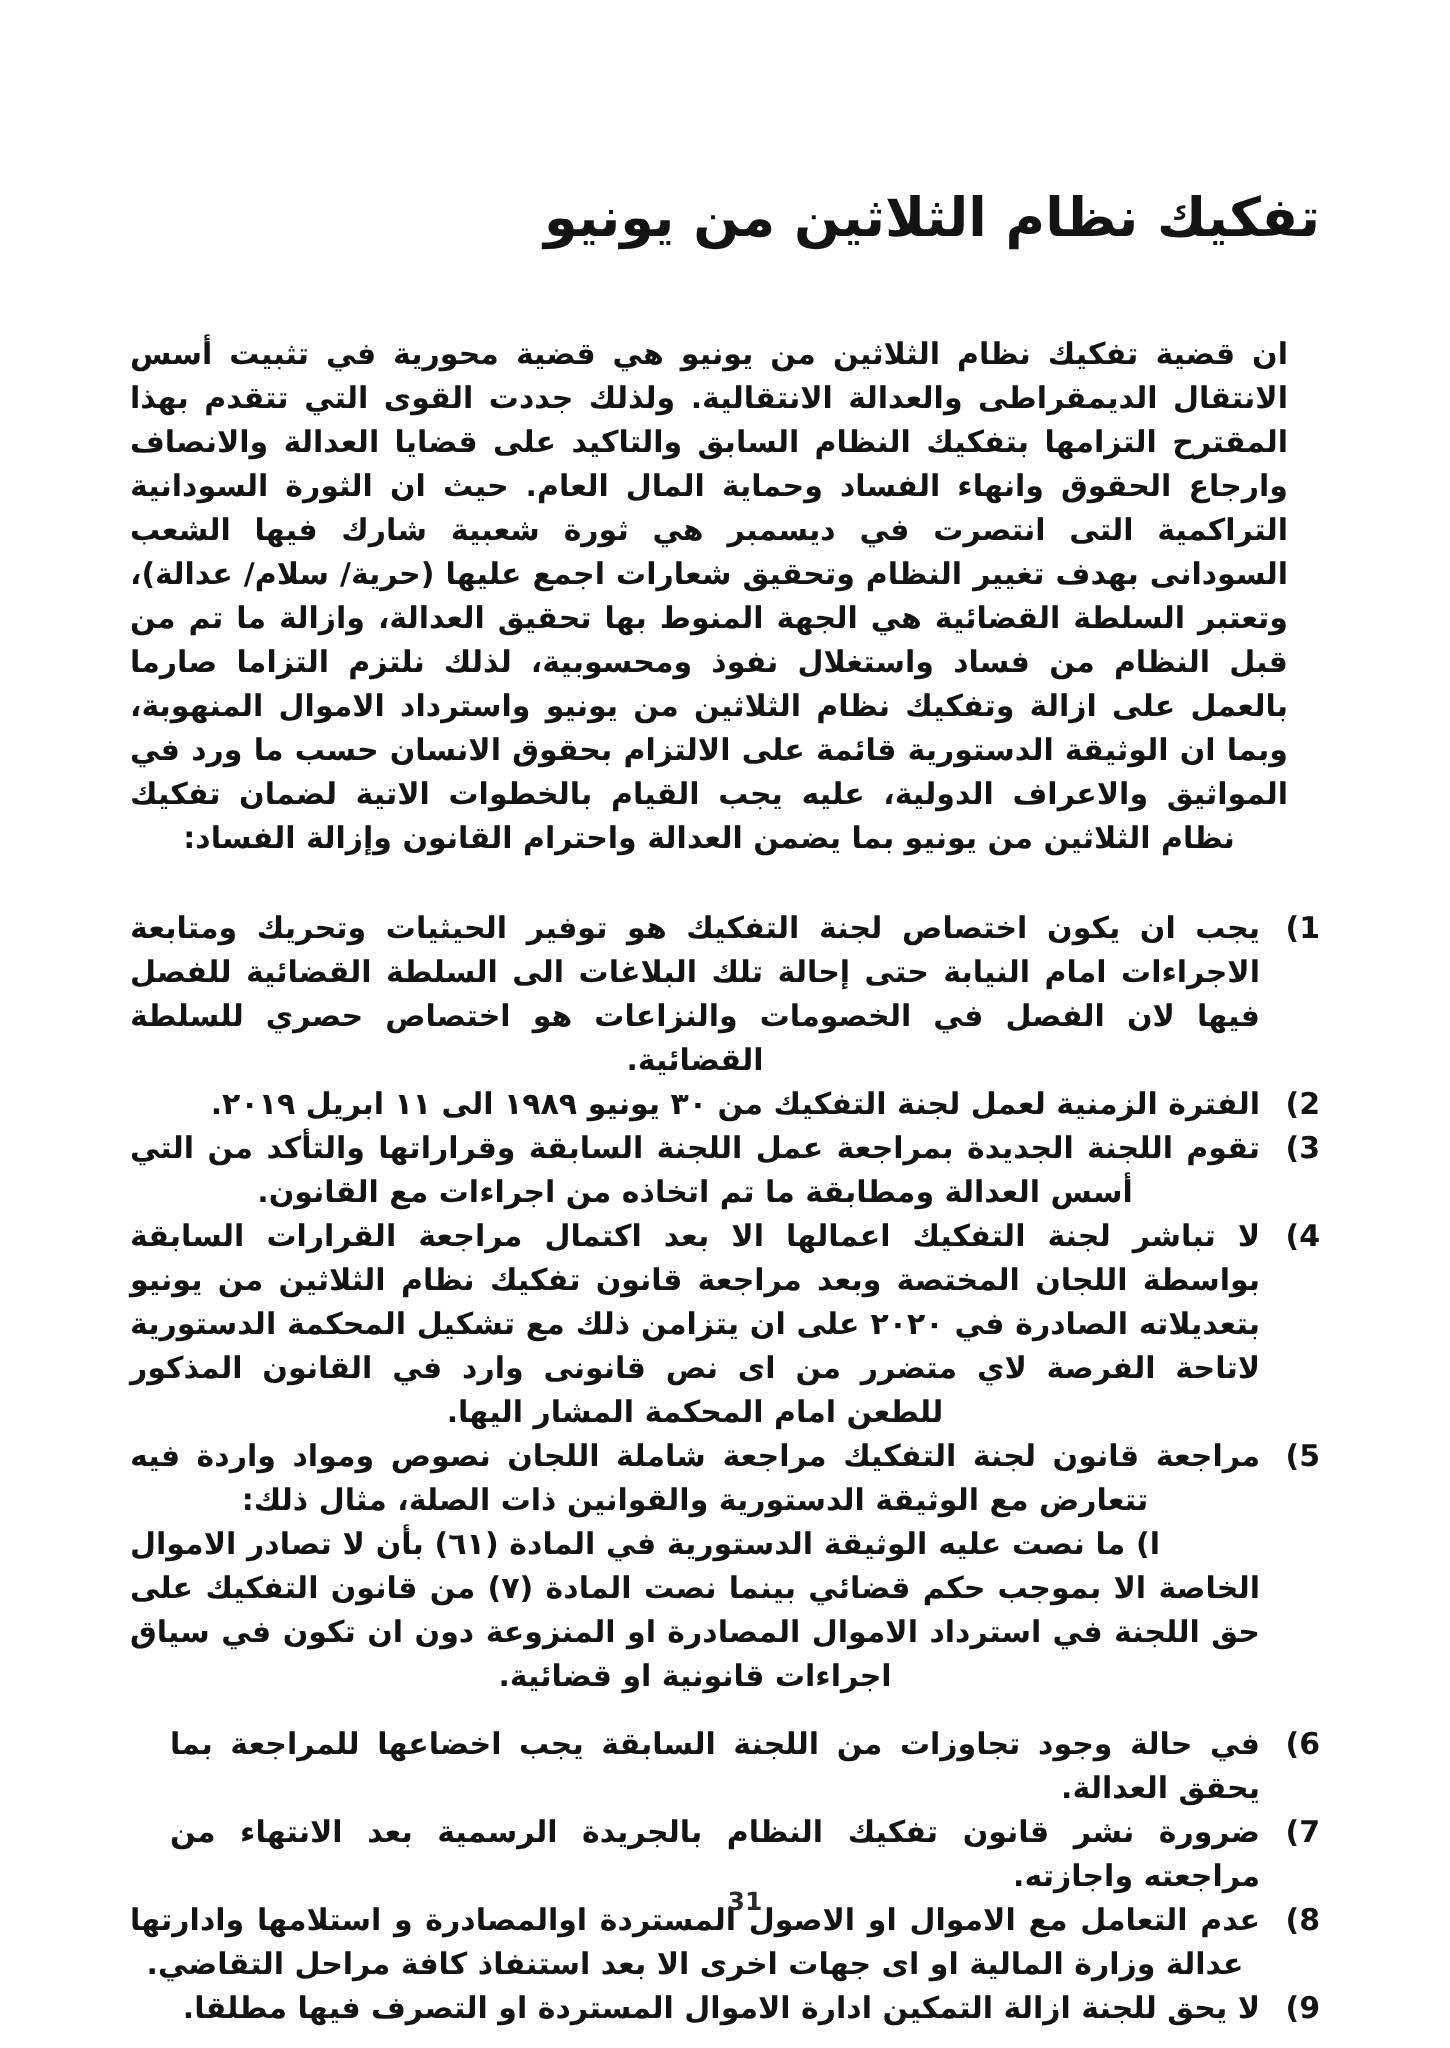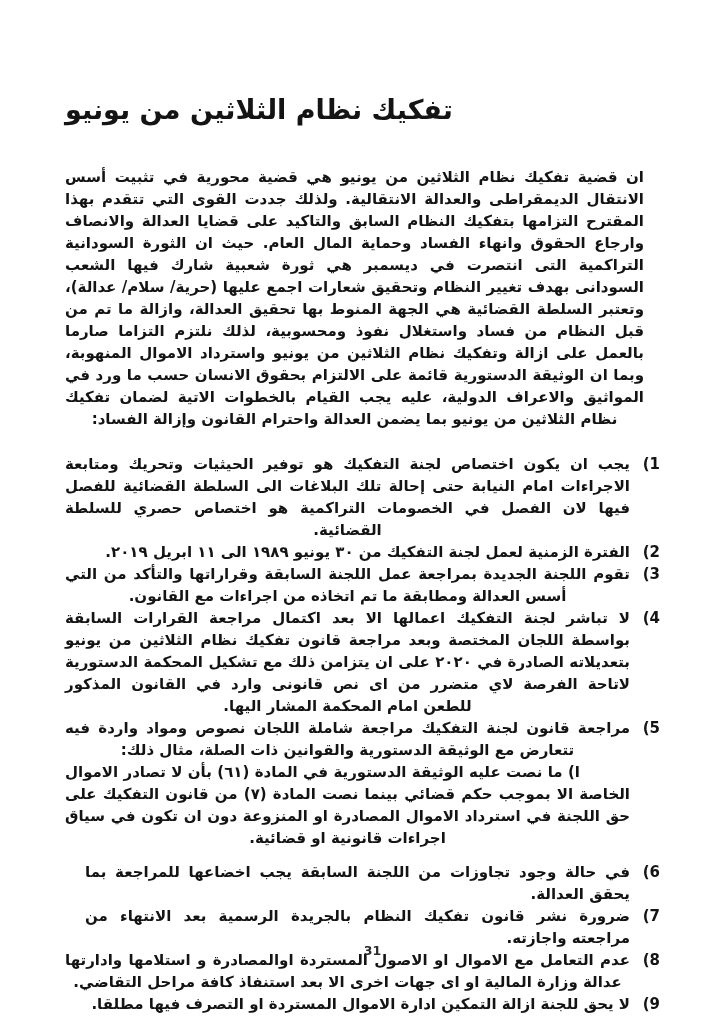--- a/index.html
+++ b/index.html
@@ -22,21 +22,21 @@
     right: 65px;
     left: 65px;
     direction: rtl;
   }
   .doc-title {
     margin: 0;
     padding-top: 86px;
     font-size: 27px;
     line-height: 48px;
     font-weight: 700;
-    text-align: left;
+    text-align: right;
     letter-spacing: 0;
   }
   .intro {
     margin: 32px 16px 0 0;
     font-size: 15px;
     line-height: 22px;
     font-weight: 700;
     text-align: justify;
     text-align-last: center;
   }
@@ -94,21 +94,21 @@
   <div class="content">
 
     <h1 class="doc-title">تفكيك نظام الثلاثين من يونيو</h1>
 
     <p class="intro">ان قضية تفكيك نظام الثلاثين من يونيو هي قضية محورية في تثبيت أسس الانتقال الديمقراطى والعدالة الانتقالية. ولذلك جددت القوى التي تتقدم بهذا المقترح التزامها بتفكيك النظام السابق والتاكيد على قضايا العدالة والانصاف وارجاع الحقوق وانهاء الفساد وحماية المال العام. حيث ان الثورة السودانية التراكمية التى انتصرت في ديسمبر هي ثورة شعبية شارك فيها الشعب السودانى بهدف تغيير النظام وتحقيق شعارات اجمع عليها (حرية/ سلام/ عدالة)، وتعتبر السلطة القضائية هي الجهة المنوط بها تحقيق العدالة، وازالة ما تم من قبل النظام من فساد واستغلال نفوذ ومحسوبية، لذلك نلتزم التزاما صارما بالعمل على ازالة وتفكيك نظام الثلاثين من يونيو واسترداد الاموال المنهوبة، وبما ان الوثيقة الدستورية قائمة على الالتزام بحقوق الانسان حسب ما ورد في المواثيق والاعراف الدولية، عليه يجب القيام بالخطوات الاتية لضمان تفكيك نظام الثلاثين من يونيو بما يضمن العدالة واحترام القانون وإزالة الفساد:</p>
 
     <div class="num-list">
 
       <div class="item">
         <span class="marker">1)</span>
-        <div class="itext">يجب ان يكون اختصاص لجنة التفكيك هو توفير الحيثيات وتحريك ومتابعة الاجراءات امام النيابة حتى إحالة تلك البلاغات الى السلطة القضائية للفصل فيها لان الفصل في الخصومات التراكمية هو اختصاص حصري للسلطة القضائية.</div>
+        <div class="itext">يجب ان يكون اختصاص لجنة التفكيك هو توفير الحيثيات وتحريك ومتابعة الاجراءات امام النيابة حتى إحالة تلك البلاغات الى السلطة القضائية للفصل فيها لان الفصل في الخصومات والنزاعات هو اختصاص حصري للسلطة القضائية.</div>
       </div>
 
       <div class="item flush">
         <span class="marker">2)</span>
         <div class="itext">الفترة الزمنية لعمل لجنة التفكيك من ٣٠ يونيو ١٩٨٩ الى ١١ ابريل ٢٠١٩.</div>
       </div>
 
       <div class="item">
         <span class="marker">3)</span>
         <div class="itext">تقوم اللجنة الجديدة بمراجعة عمل اللجنة السابقة وقراراتها والتأكد من التي أسس العدالة ومطابقة ما تم اتخاذه من اجراءات مع القانون.</div>

